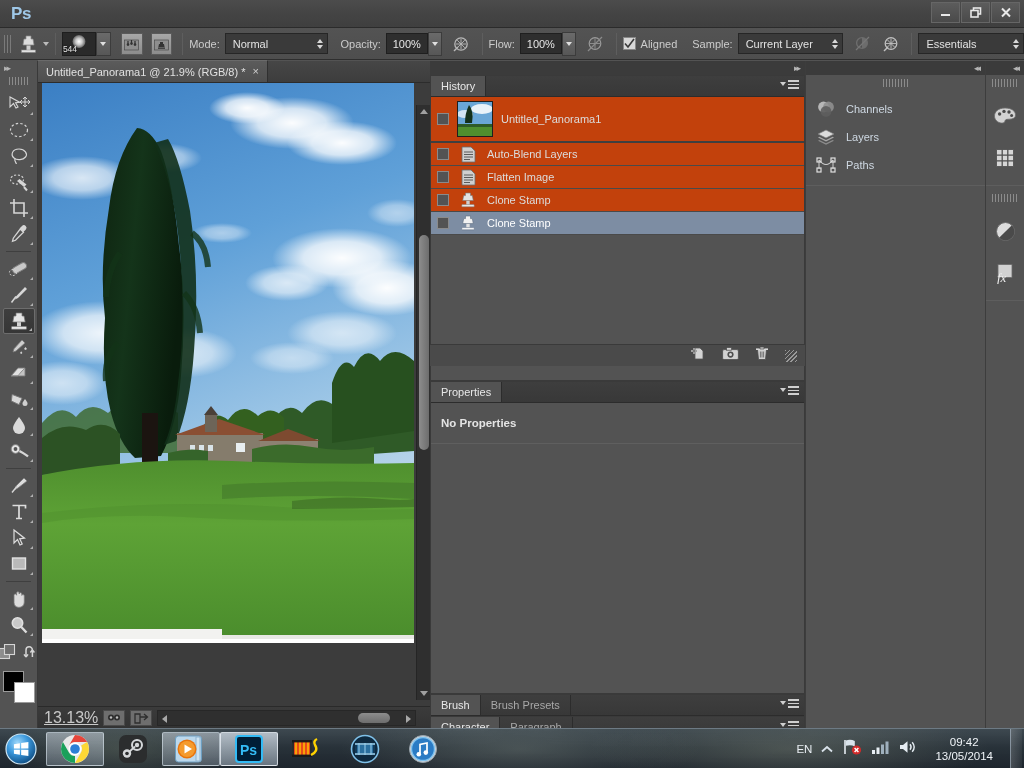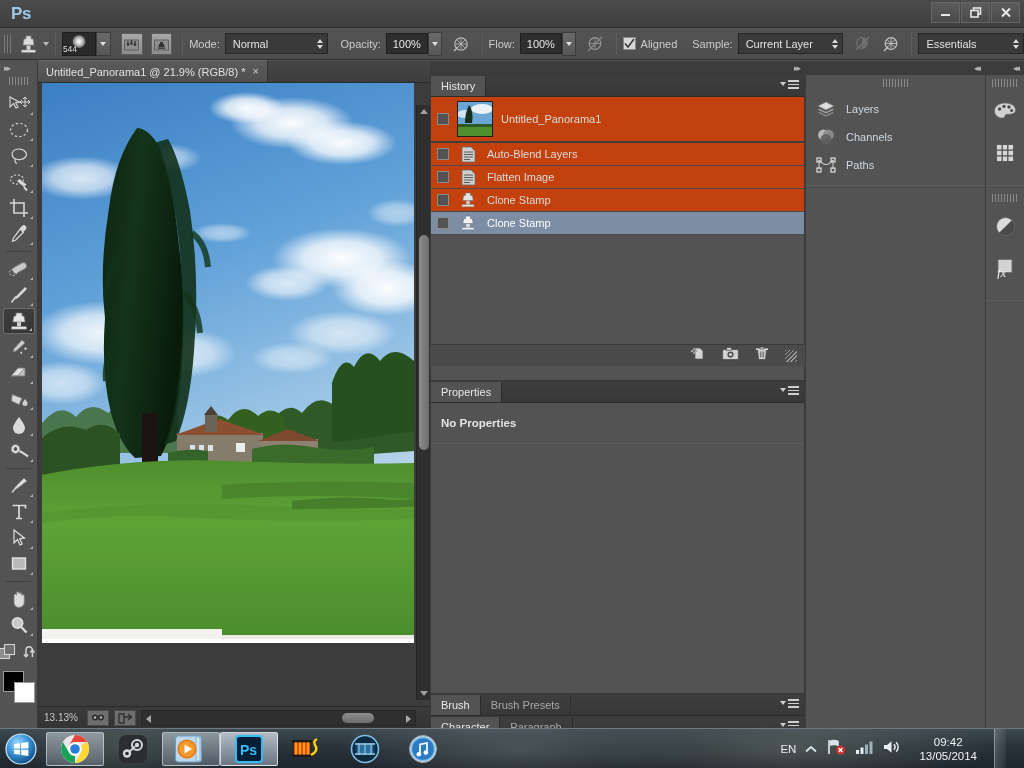--- a/index.html
+++ b/index.html
@@ -138,21 +138,21 @@
     background: linear-gradient(to right,#8d8d8d,#6d6d6d); border-radius:5px; }
   .vscroll .ar { position:absolute; left:3px; width:0;height:0;
      border-left:4px solid transparent;border-right:4px solid transparent;}
   .vscroll .ar.up { top:4px; border-bottom:5px solid #a0a0a0; }
   .vscroll .ar.dn { bottom:4px; border-top:5px solid #a0a0a0; }
   #statusbar {
     position:absolute; left:0; right:0; bottom:0; height:22px;
     background: linear-gradient(to bottom,#3b3b3b,#333); border-top:1px solid #2a2a2a;
     display:flex; align-items:center; padding-left:6px; gap:5px;
   }
-  .zoomval { color:#c8c8c8; font-size:10px; min-width:38px;}
+  .zoomval { color:#c8c8c8; font-size:16px; min-width:38px;text-decoration:underline;}
   .sb-btn { width:22px;height:16px; background:#6e6e6e; border:1px solid #4a4a4a; display:flex;align-items:center;justify-content:center;}
   .hscroll { position:relative; flex:1; height:16px; background:#2f2f2f; border:1px solid #272727; margin-right:14px;}
   .hscroll .thumb { position:absolute; top:2px; left:200px; width:32px; height:10px; background:linear-gradient(to bottom,#8d8d8d,#6d6d6d); border-radius:5px;}
   .hscroll .ar { position:absolute; top:4px; width:0;height:0;border-top:4px solid transparent;border-bottom:4px solid transparent;}
   .hscroll .ar.l { left:4px; border-right:5px solid #a8a8a8;}
   .hscroll .ar.r { right:4px; border-left:5px solid #a8a8a8;}
 
   
   #panel-col { position:absolute; right:219px; top:61px; width:375px; bottom:40px; background:#535353; }
   .collapse-row { height:14px; background:#3b3b3b; display:flex; align-items:center; justify-content:flex-end; padding-right:6px;}
@@ -185,21 +185,21 @@
   .props-empty { color:#e4e4e4; font-size:11.5px; font-weight:bold; padding:14px 0 0 10px;}
 
   
   #dock-a { position:absolute; right:39px; top:61px; width:180px; bottom:40px; background:#535353; border-left:1px solid #3d3d3d;}
   .dock-grip { height:10px; margin:4px auto 6px; width:26px;
     background-image: repeating-linear-gradient(to right,#8b8b8b 0 1px,transparent 1px 3px);
     background-size:3px 8px; background-repeat:repeat-x;}
   .dock-item { height:28px; display:flex; align-items:center; gap:10px; padding-left:10px; color:#cfd9e3; font-size:11px;}
   .dock-sep { height:1px; background:#3e3e3e; border-bottom:1px solid #5e5e5e; margin:6px 0;}
   #dock-b { position:absolute; right:0; top:61px; width:39px; bottom:40px; background:#535353; border-left:1px solid #3d3d3d;}
-  .mini-item { width:30px;height:30px; margin:12px auto; display:flex;justify-content:center;}
+  .mini-item { width:30px;height:30px; margin:12px auto; display:flex;align-items:center;justify-content:center;}
 
   
   #taskbar {
     position:absolute; left:0; bottom:0; width:1024px; height:40px;
     background: linear-gradient(to bottom, rgba(60,72,80,0.92) 0%, rgba(38,48,56,0.95) 48%, rgba(28,36,44,0.97) 100%);
     border-top:1px solid #6d7a84; display:flex; align-items:center;
     backdrop-filter: blur(4px);
   }
   #taskbar::before {
     content:""; position:absolute; left:0;top:0;right:0;bottom:0;
@@ -208,21 +208,21 @@
       radial-gradient(ellipse 180px 40px at 520px 20px, rgba(150,160,150,0.30), transparent),
       radial-gradient(ellipse 200px 40px at 790px 20px, rgba(170,175,150,0.28), transparent);
     pointer-events:none;
   }
   .start-orb { width:42px; height:38px; display:flex;align-items:center;justify-content:center; position:relative; z-index:2;}
   .tb-item { width:58px; height:36px; display:flex;align-items:center;justify-content:center; position:relative; z-index:2;}
   .tb-item.boxed { background: linear-gradient(to bottom, rgba(205,215,225,0.55), rgba(150,165,180,0.38));
      border:1px solid rgba(230,240,250,0.55); border-radius:2px; height:34px; }
   .tb-item.active { background: linear-gradient(to bottom, rgba(225,235,245,0.72), rgba(175,190,205,0.52));
      border:1px solid rgba(245,250,255,0.7); border-radius:2px; height:34px;}
-  #tray { position:absolute; right:16px; top:0; height:40px; display:flex; align-items:center; gap:9px; padding-right:2px; z-index:2;}
+  #tray { position:absolute; right:0; top:0; height:40px; display:flex; align-items:center; gap:9px; padding-right:2px; z-index:2;}
   #tray .lang { color:#e9eef3; font-size:11.5px; }
   #clock { color:#f0f4f8; font-size:11.5px; text-align:center; line-height:14px; padding:0 8px;}
   .show-desktop { width:12px; height:40px; background:linear-gradient(to right,rgba(255,255,255,0.18),rgba(255,255,255,0.05)); border-left:1px solid rgba(200,215,230,0.55);}
 </style>
 </head>
 <body>
 
 <div id="app">
 
   <div id="titlebar">
@@ -825,34 +825,34 @@
   </div>
 
   <div id="dock-a">
     <div class="collapse-row" style="background:#3b3b3b;">
       <span class="dbl-arrow">◂◂</span>
     </div>
     <div class="dock-grip"></div>
 
     <div class="dock-item">
       <svg width="20" height="18" viewBox="0 0 20 18">
+        <circle cx="7.5" cy="7" r="5.4" fill="#c2c2c2" opacity="0.9"></circle>
+        <circle cx="12.5" cy="7" r="5.4" fill="#8f8f8f" opacity="0.9"></circle>
+        <circle cx="10" cy="11.4" r="5.4" fill="#5e5e5e" opacity="0.9"></circle>
+      </svg>
+      <span>Channels</span>
+    </div>
+
+    <div class="dock-item">
+      <svg width="20" height="18" viewBox="0 0 20 18">
         <path d="M10 2 L18 6 L10 10 L2 6 Z" fill="#dcdcdc" stroke="#7a7a7a" stroke-width="0.7"></path>
         <path d="M3.4 8.8 L10 12 L16.6 8.8 L18 9.6 L10 13.6 L2 9.6 Z" fill="#a8a8a8"></path>
         <path d="M3.4 12 L10 15.2 L16.6 12 L18 12.8 L10 16.8 L2 12.8 Z" fill="#8c8c8c"></path>
       </svg>
       <span>Layers</span>
-    </div>
-
-    <div class="dock-item">
-      <svg width="20" height="18" viewBox="0 0 20 18">
-        <circle cx="7.5" cy="7" r="5.4" fill="#c2c2c2" opacity="0.9"></circle>
-        <circle cx="12.5" cy="7" r="5.4" fill="#8f8f8f" opacity="0.9"></circle>
-        <circle cx="10" cy="11.4" r="5.4" fill="#5e5e5e" opacity="0.9"></circle>
-      </svg>
-      <span>Channels</span>
     </div>
 
     <div class="dock-item">
       <svg width="20" height="18" viewBox="0 0 20 18">
         <path d="M3 4 q7 9 14 0" fill="none" stroke="#cfcfcf" stroke-width="1.2"></path>
         <path d="M3 4 L3 13 M17 4 L17 13" stroke="#cfcfcf" stroke-width="1"></path>
         <rect x="1" y="2" width="4" height="4" fill="none" stroke="#e0e0e0" stroke-width="1.2"></rect>
         <rect x="15" y="2" width="4" height="4" fill="none" stroke="#e0e0e0" stroke-width="1.2"></rect>
         <rect x="1" y="12" width="4" height="4" fill="none" stroke="#e0e0e0" stroke-width="1.2"></rect>
         <rect x="15" y="12" width="4" height="4" fill="none" stroke="#e0e0e0" stroke-width="1.2"></rect>

